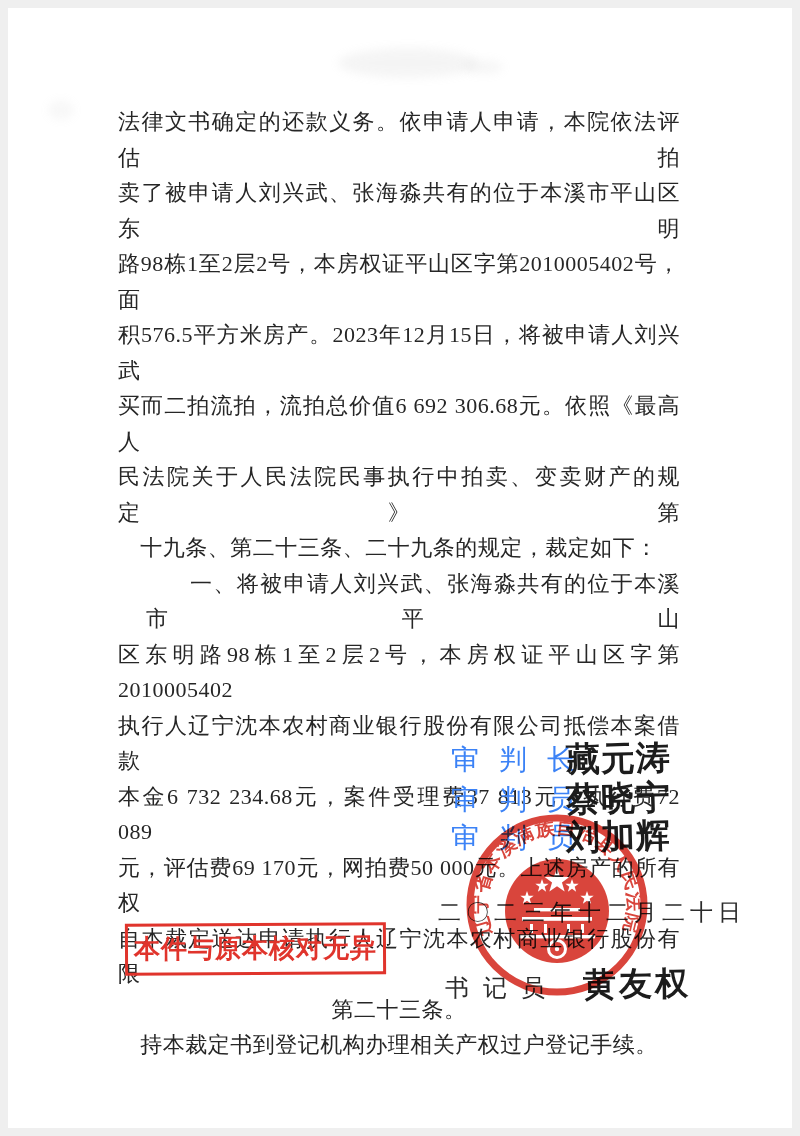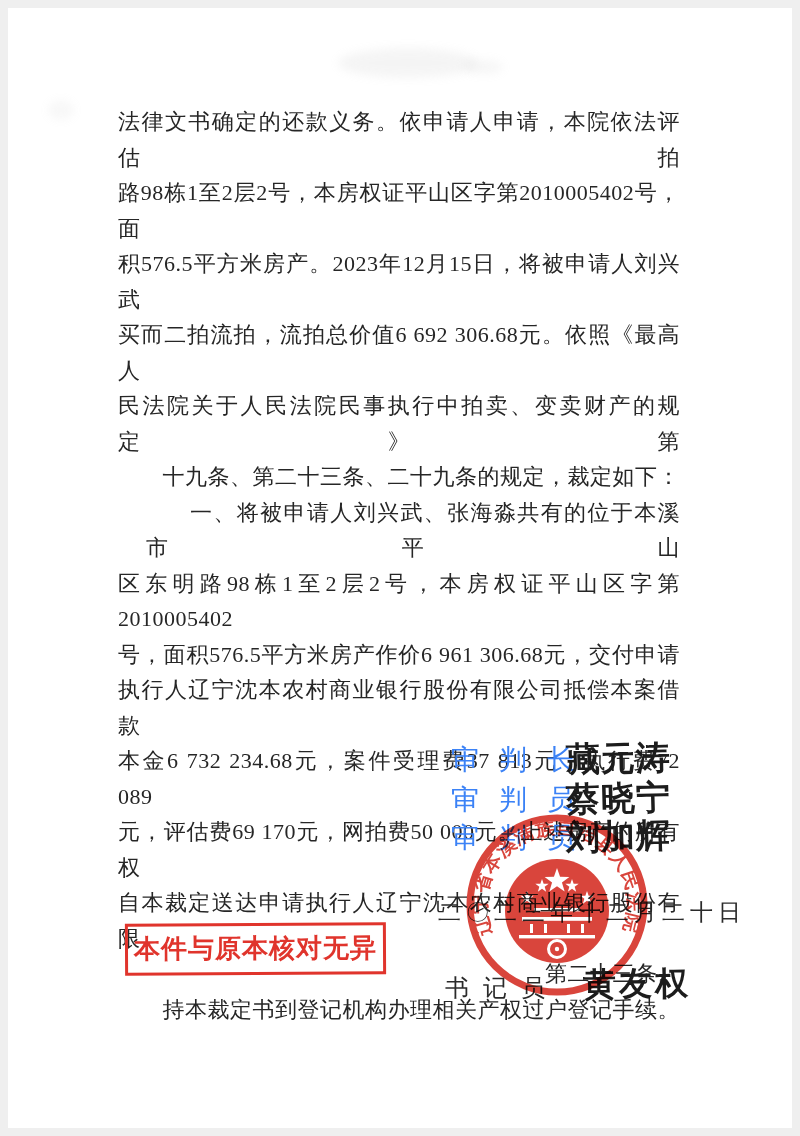--- a/index.html
+++ b/index.html
@@ -20,21 +20,21 @@
   .smudge.s2{left:455px;top:52px;width:40px;height:14px;opacity:.12;}
   .smudge.s3{left:40px;top:92px;width:26px;height:20px;opacity:.10;}
 
   
   .body-text{
     position:absolute;left:110px;top:96px;width:562px;
     font-size:22px;line-height:35.5px;color:#262626;
     letter-spacing:0.5px;
   }
   .bline{text-align:justify;text-align-last:justify;white-space:normal;}
-  .bline.end{text-align:right;text-align-last:auto;}
+  .bline.end{text-align:center;text-align-last:auto;}
   .bline.indent{text-indent:44px;margin-left:28px;}
 
   
   .sig-row{position:absolute;left:443px;height:40px;white-space:nowrap;}
   .sig-role{
     font-size:28px;color:#3b82f6;letter-spacing:20px;
     display:inline-block;vertical-align:top;line-height:36px;font-family:Liberation Mono, monospace;
   }
   .sig-name{
     position:absolute;left:115px;top:-6px;
@@ -78,28 +78,28 @@
 <body>
 
 <div class="paper">
 
   <div class="smudge s1"></div>
   <div class="smudge s2"></div>
   <div class="smudge s3"></div>
 
   <div class="body-text">
     <div class="bline">法律文书确定的还款义务。依申请人申请，本院依法评估拍</div>
+    <div class="bline">卖了被申请人刘兴武、张海淼共有的位于本溪市平山区东明</div>
     <div class="bline">路98栋1至2层2号，本房权证平山区字第2010005402号，面</div>
     <div class="bline">积576.5平方米房产。2023年12月15日，将被申请人刘兴武</div>
     <div class="bline">买而二拍流拍，流拍总价值6 692 306.68元。依照《最高人</div>
     <div class="bline">民法院关于人民法院民事执行中拍卖、变卖财产的规定》第</div>
     <div class="bline end">十九条、第二十三条、二十九条的规定，裁定如下：</div>
     <div class="bline indent">一、将被申请人刘兴武、张海淼共有的位于本溪市平山</div>
     <div class="bline">区东明路98栋1至2层2号，本房权证平山区字第2010005402</div>
-    <div class="bline">号，面积576.5平方米房产作价6 961 306.68元，交付申请</div>
     <div class="bline">执行人辽宁沈本农村商业银行股份有限公司抵偿本案借款</div>
     <div class="bline">本金6 732 234.68元，案件受理费37 813元，执行费72 089</div>
     <div class="bline">元，评估费69 170元，网拍费50 000元。上述房产的所有权</div>
     <div class="bline">自本裁定送达申请执行人辽宁沈本农村商业银行股份有限</div>
     <div class="bline end">第二十三条。</div>
     <div class="bline end">持本裁定书到登记机构办理相关产权过户登记手续。</div>
   </div>
 
   <div class="sig-row" style="top:736px">
     <span class="sig-role">审判长</span>

